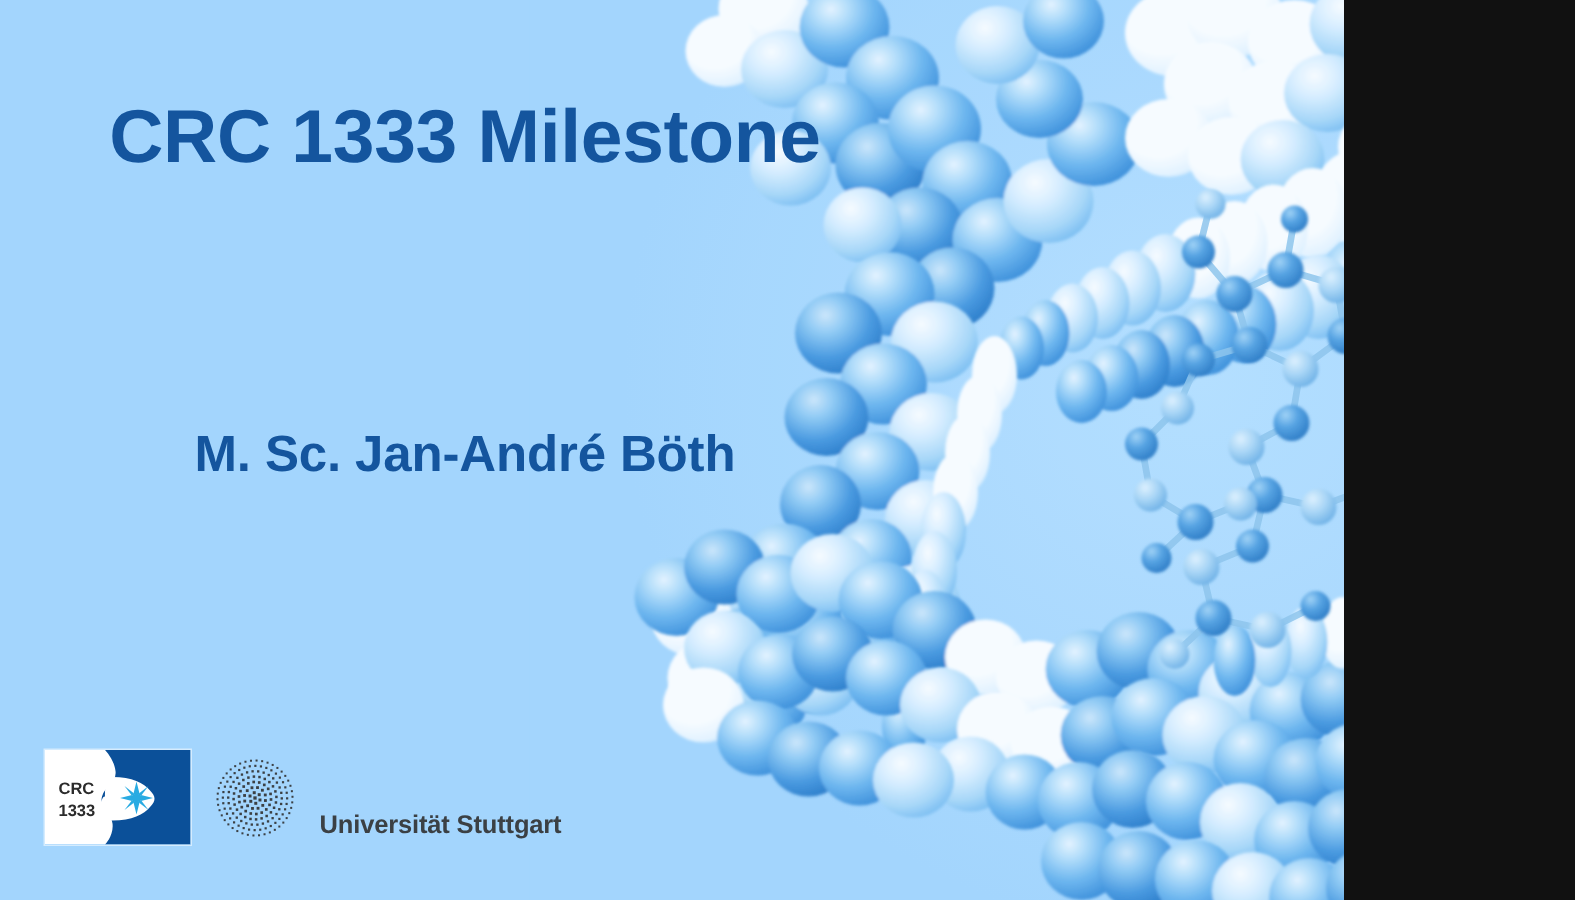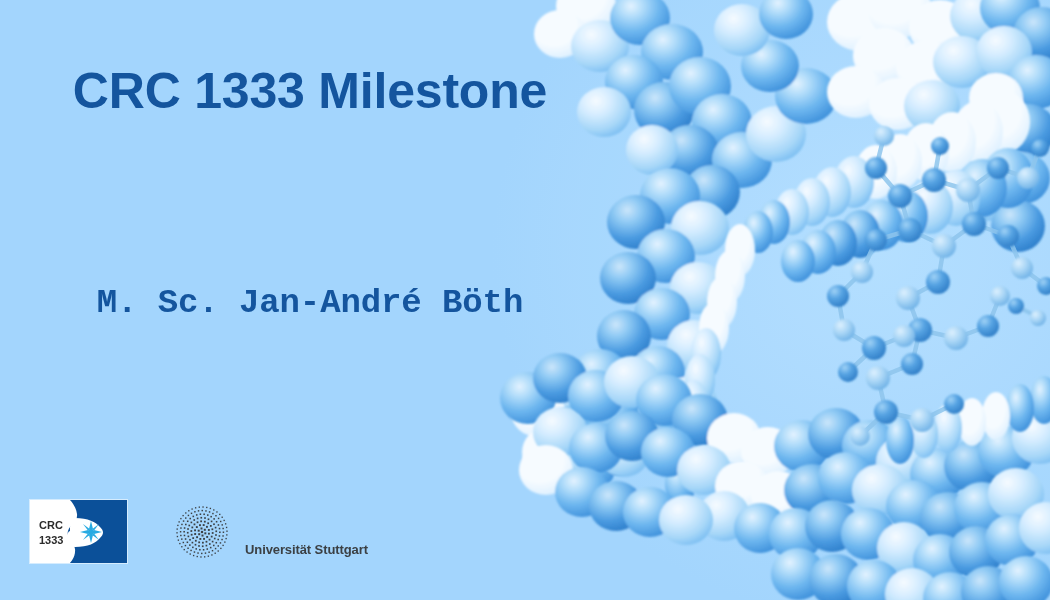--- a/index.html
+++ b/index.html
@@ -2,21 +2,21 @@
 <html><head>
 <meta charset="utf-8">
 <style>
   html, body {
     margin: 0;
     padding: 0;
     background: #111;
   }
   #slide {
     position: relative;
-    width: 1050px;
+    width: 896px;
     height: 600px;
     overflow: hidden;
     background: #c4b5fd;
     font-family: "Liberation Sans", sans-serif;
     -webkit-font-smoothing: antialiased;
   }
 
   
   #artwork {
     position: absolute;
@@ -48,47 +48,47 @@
     left: 0px;
     top: 284px;
     width: 620px;
     text-align: center;
     margin: 0;
     font-size: 34px;
     font-weight: bold;
     color: #14559e;
     letter-spacing: -0.1px;
     z-index: 5;
-    font-family: Liberation Mono, monospace;
+    font-family: Liberation Sans, sans-serif;
   }
 
   
   .footer-logos {
     position: absolute;
     left: 30px;
     bottom: 37px;
     display: flex;
     align-items: center;
-    gap: 48px;
+    gap: 16px;
     z-index: 6;
   }
   .crc-logo {
     width: 97px;
     height: 63px;
     display: block;
     box-shadow: 0 0 0 1px rgba(255,255,255,0.55);
   }
   .uni-logo {
     display: flex;
     align-items: center;
     gap: 16px;
   }
   .uni-mark { width: 54px; height: 54px; display: block; }
   .uni-name {
-    font-size: 13px;
+    font-size: 17px;
     font-weight: bold;
     color: #3b4044;
     letter-spacing: -0.1px;
     white-space: nowrap;
     font-family: "Liberation Sans", sans-serif;
     margin-top: 36px;
   }
 </style>
 </head>
 <body>

